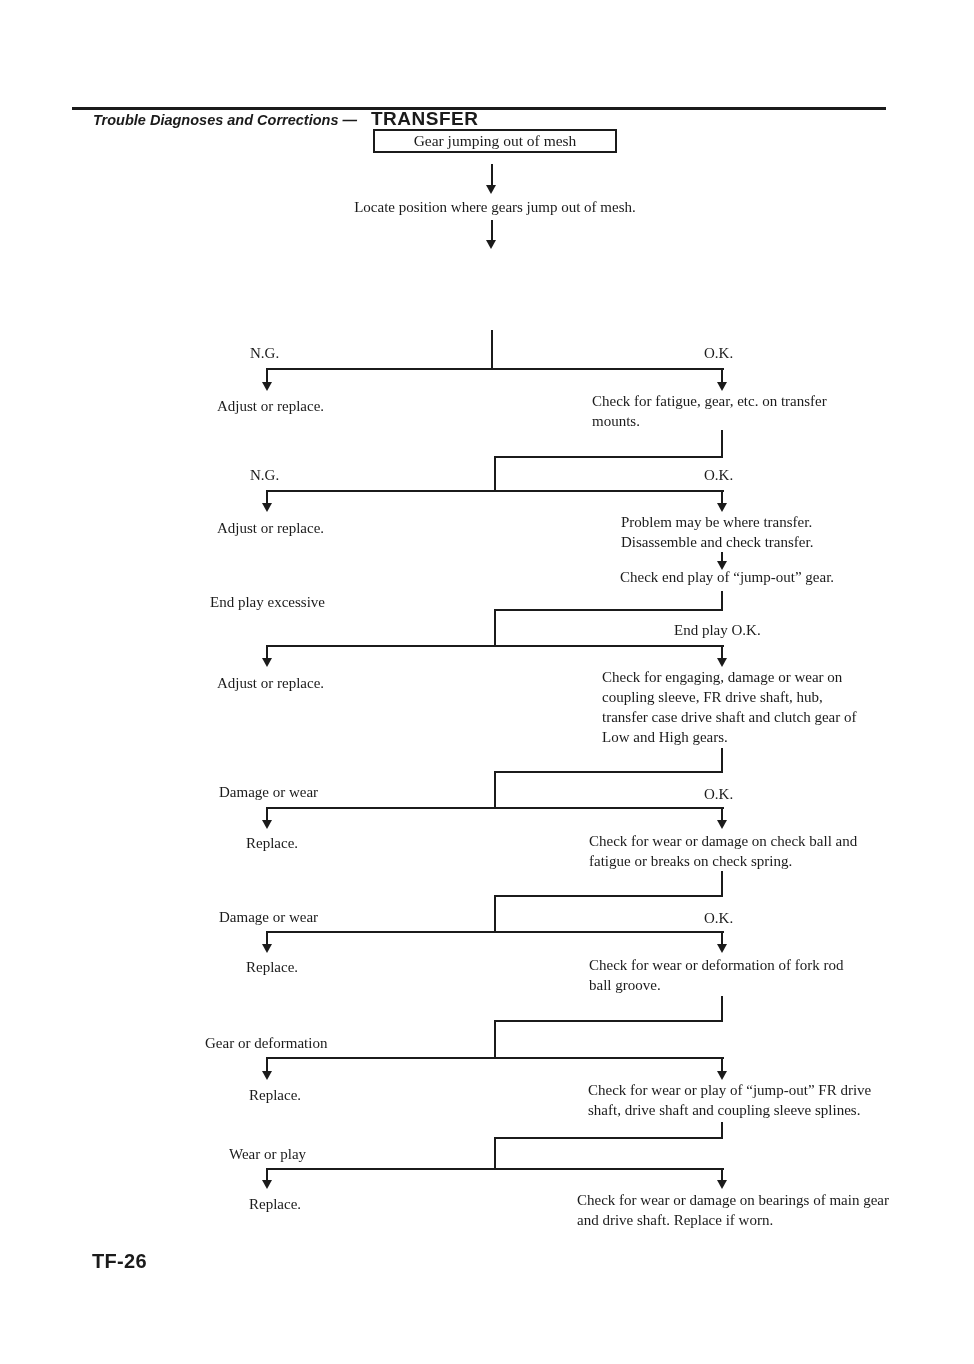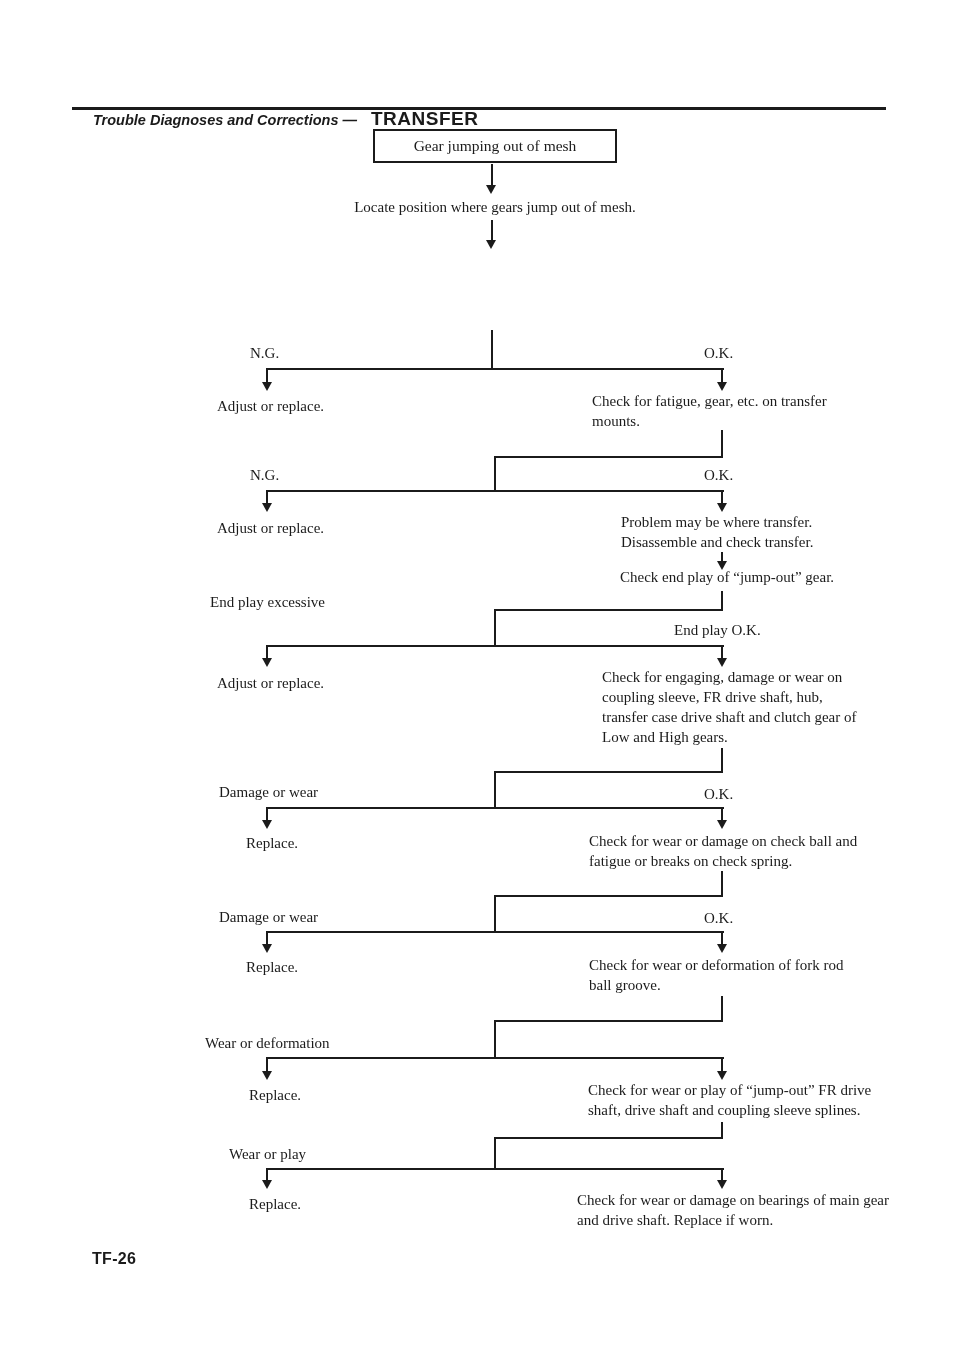--- a/index.html
+++ b/index.html
@@ -12,30 +12,30 @@
   .ah  { position:absolute; width:0; height:0;
          border-left:5px solid transparent; border-right:5px solid transparent;
          border-top:9px solid var(--ink); }
   .txt { position:absolute; font-size:15px; line-height:20px; white-space:pre-line; }
   .lbl { position:absolute; font-size:15px; line-height:15px; white-space:nowrap; }
   .hdr { position:absolute; left:93px; top:84px; font-family:Liberation Sans, sans-serif;
          white-space:nowrap;margin-top:24px; }
   .hdr .sec { font-style:italic; font-weight:bold; font-size:14.5px; }
   .hdr .ttl { font-weight:bold; font-size:19px; margin-left:14px; letter-spacing:.5px; }
   .rule { position:absolute; left:72px; top:107px; width:814px; height:3px; background:var(--ink); }
-  .startbox { position:absolute; left:373px; top:129px; width:244px; height:34px;
+  .startbox { position:absolute; left:373px; top:129px; width:244px; height:24px;
               border:2.5px solid var(--ink); box-sizing:border-box; display:flex;
               align-items:center; justify-content:center; font-size:15.5px; }
   .center { text-align:center; }
   .checks { position:absolute; left:341px; top:247px; width:318px; font-size:15px; line-height:19.5px; }
   .check-row { display:flex; margin-bottom:3px; }
   .dot { width:6px; height:6px; border-radius:50%; background:var(--ink);
          margin:7px 11px 0 0; flex:none; }
   .footer { position:absolute; left:92px; top:1250px; font-family:"Liberation Sans", sans-serif;
-            font-weight:bold; font-size:16px; letter-spacing:.3px; }
+            font-weight:bold; font-size:20px; letter-spacing:.3px; }
 </style>
 </head>
 <body>
 
 <div class="page">
 
   
   <div class="hdr">
     <span class="sec">Trouble Diagnoses and Corrections —</span><span class="ttl">TRANSFER</span>
   </div>
@@ -139,21 +139,21 @@
   
   <div style="display:contents">
     <div class="ln v" style="left:721px;top:996px;height:26px"></div>
     <div class="ln h" style="left:494px;top:1020px;width:229px"></div>
     <div class="ln v" style="left:494px;top:1020px;height:39px"></div>
     <div class="ln h" style="left:266px;top:1057px;width:458px"></div>
     <div class="ln v" style="left:266px;top:1059px;height:14px"></div>
     <div class="ah" style="left:262px;top:1071px"></div>
     <div class="ln v" style="left:721px;top:1059px;height:14px"></div>
     <div class="ah" style="left:717px;top:1071px"></div>
-    <div class="lbl" style="left:205px;top:1036px">Wear or deformation</div>
+    <div class="lbl" style="left:205px;top:1036px">Gear or deformation</div>
     <div class="txt" style="left:249px;top:1085px;width:150px">Replace.</div>
     <div class="txt" style="left:588px;top:1080px;width:305px">Check for wear or play of “jump-out” FR drive shaft, drive shaft and coupling sleeve splines.</div>
   </div>
 
   
   <div style="display:contents">
     <div class="ln v" style="left:721px;top:1122px;height:17px"></div>
     <div class="ln h" style="left:494px;top:1137px;width:229px"></div>
     <div class="ln v" style="left:494px;top:1137px;height:33px"></div>
     <div class="ln h" style="left:266px;top:1168px;width:458px"></div>

